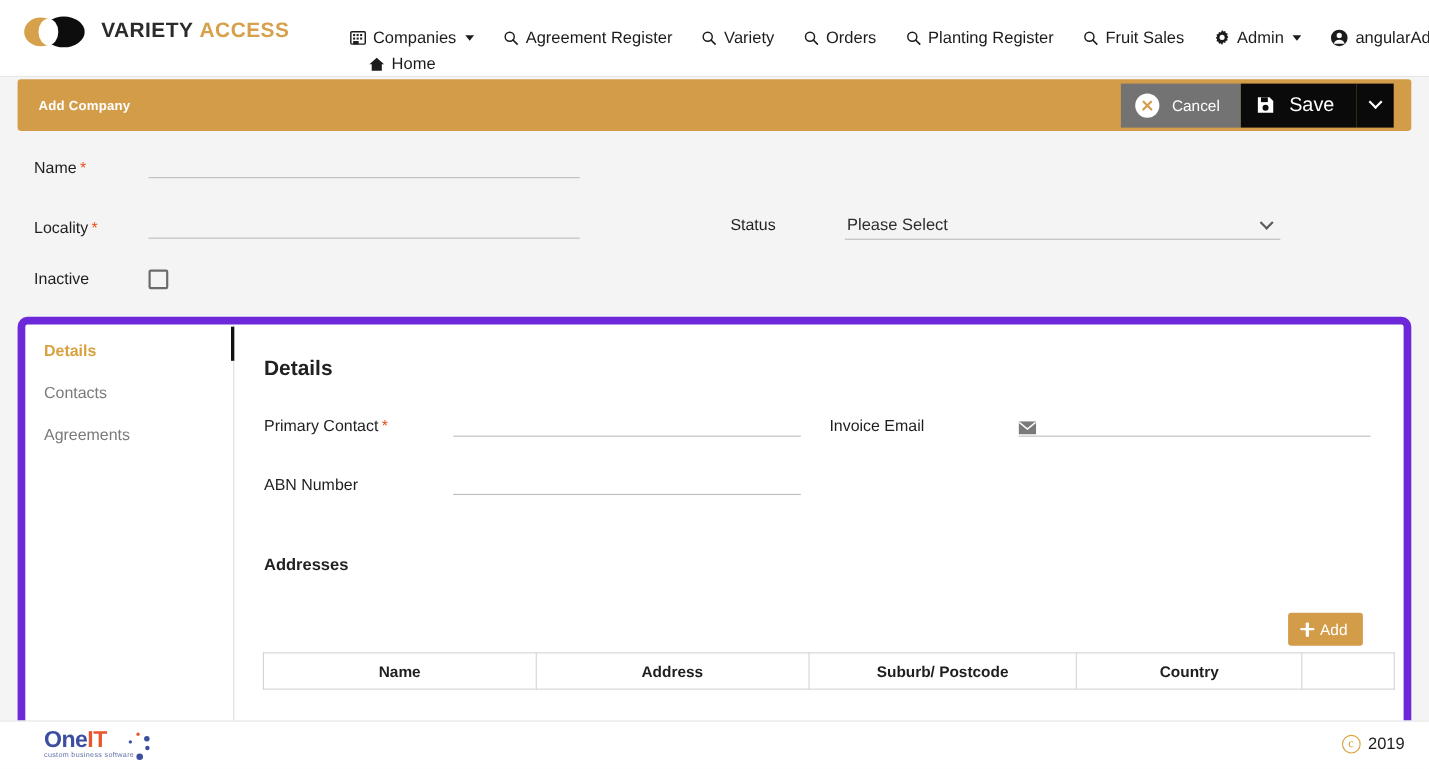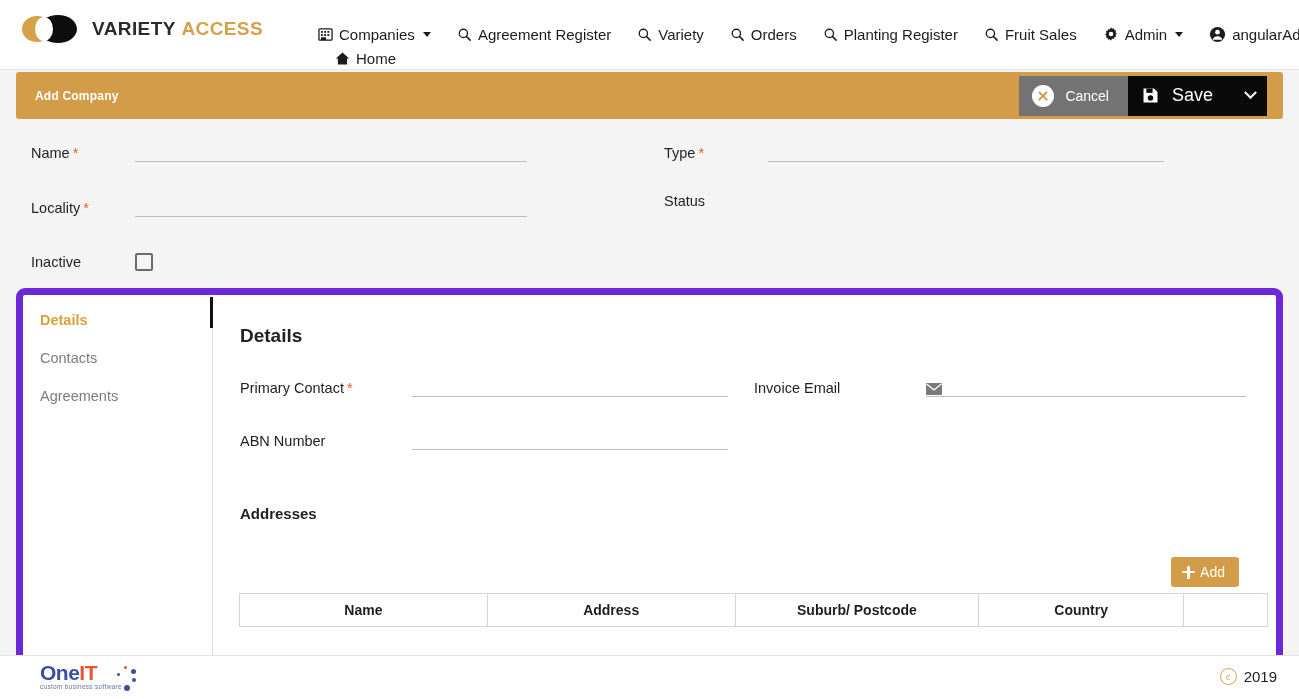--- a/index.html
+++ b/index.html
@@ -398,39 +398,37 @@
 
 <div class="topform">
 
   <div class="field" style="left:31px; top:14px;">
     <span class="flabel" style="width:104px">
       <span>Name</span><span class="req">*</span>
     </span>
     <div class="uline w392"></div>
   </div>
 
-  <div class="field" style="left:664px; top:14px;">
-    <span class="flabel" style="width:104px">
-      <span>Type</span><span class="req">*</span>
-    </span>
-    <div class="uline w396"></div>
-  </div>
 
   <div class="field" style="left:31px; top:69px;">
     <span class="flabel" style="width:104px">
       <span>Locality</span><span class="req">*</span>
     </span>
     <div class="uline w392"></div>
   </div>
 
   <div class="field" style="left:664px; top:64px;">
     <span class="flabel" style="width:104px; margin-bottom:4px;">Status</span>
-  </div>
-
-  <div class="field" style="left:31px; top:125px;align-items:center;">
+    <div class="sel-row">
+      <span class="sel-val">Please Select</span>
+      <span class="sel-chev"></span>
+    </div>
+  </div>
+
+  <div class="field" style="left:31px; top:117px;align-items:center;">
     <span class="flabel" style="width:104px">Inactive</span>
     <span class="cbox"></span>
   </div>
 </div>
 
 <div class="panel">
 
   <div class="tabs">
     <div class="tab active">
       <span>Details</span>

